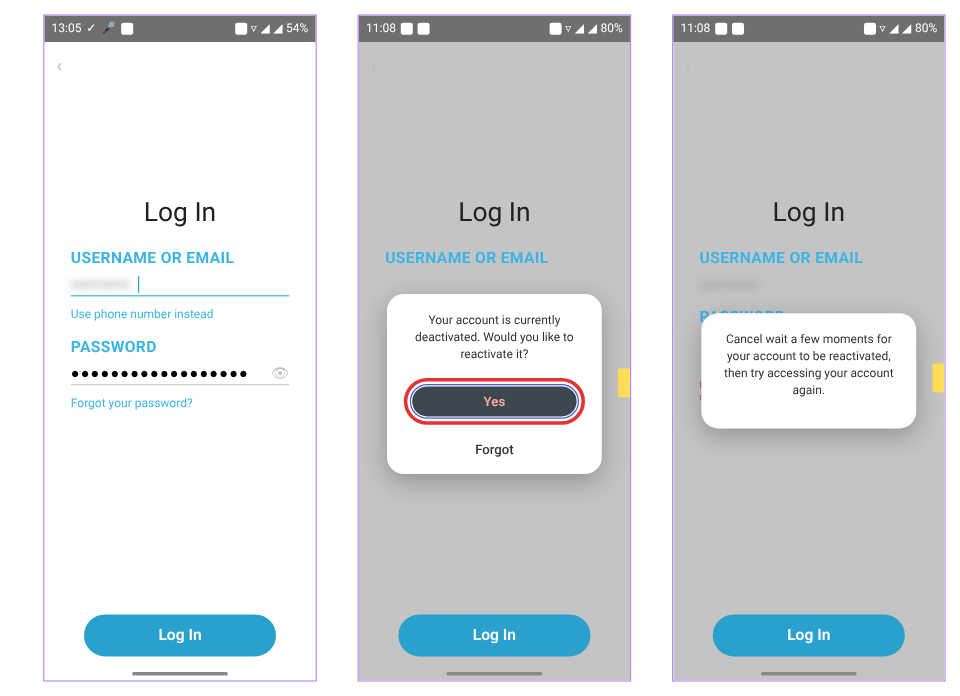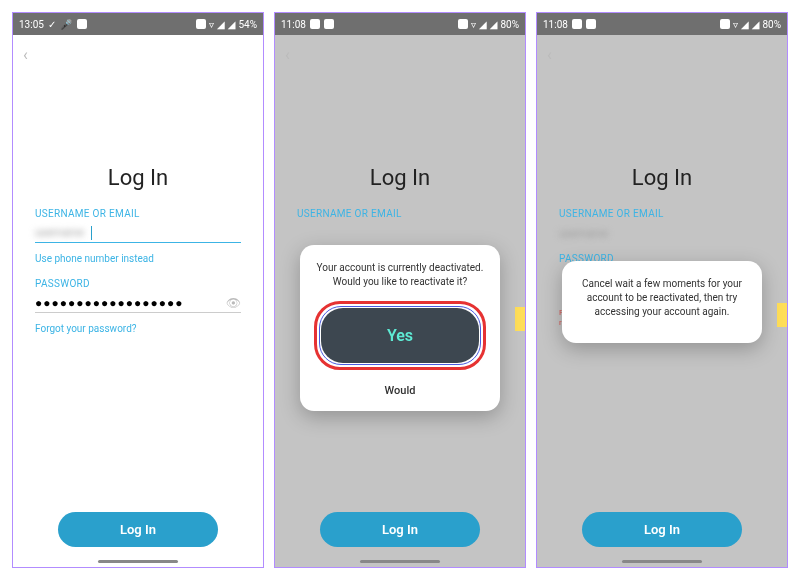--- a/index.html
+++ b/index.html
@@ -1,40 +1,40 @@
 <!DOCTYPE html>
 <html><head>
 <meta charset="utf-8">
 <style>
   * { box-sizing: border-box; margin: 0; padding: 0; font-family: -apple-system, BlinkMacSystemFont, "Segoe UI", Roboto, sans-serif; }
   body { background: #fff; width: 800px; height: 580px; padding: 12px; display: flex; gap: 10px; }
-  .phone { flex: 1; border: 1px solid #b28cff; display: flex; flex-direction: column; background: #fff; position: relative; overflow: hidden; }
+  .phone { flex: 1; border: 1px solid #b28cff; display: flex; flex-direction: column; background: #fff; position: relative; overflow: hidden; margin-left: 24px; }
   .statusbar { height: 22px; background: #6f6f6f; color: #fff; display: flex; align-items: center; padding: 0 6px; font-size: 10px; justify-content: space-between; }
   .statusbar .left { display: flex; align-items: center; gap: 4px; }
   .statusbar .right { display: flex; align-items: center; gap: 3px; }
   .sb-box { width: 10px; height: 10px; background: #fff; border-radius: 2px; display: inline-block; }
   .appbody { flex: 1; position: relative; display: flex; flex-direction: column; }
   .appbody.dim { background: #c4c4c4; }
   .back { position: absolute; top: 10px; left: 10px; color: #bbb; font-size: 16px; }
   .title { text-align: center; font-size: 22px; font-weight: 400; margin-top: 130px; color: #222; }
   .form { padding: 0 22px; margin-top: 18px; }
-  .label { font-size: 10px; color: #3cb4e5; letter-spacing: 0.3px; margin-bottom: 4px; font-weight: 400; }
+  .label { font-size: 13px; color: #3cb4e5; letter-spacing: 0.3px; margin-bottom: 4px; font-weight: 700; }
   .inputline { border-bottom: 1px solid #ccc; height: 20px; position: relative; margin-bottom: 10px; display: flex; align-items: center; }
   .inputline.active { border-bottom: 1px solid #3cb4e5; }
   .blurred-text { filter: blur(3px); color: #999; font-size: 11px; }
   .link { font-size: 10px; color: #3cb4e5; margin-top: 6px; margin-bottom: 14px; display: block; }
   .link.red { color: #d9534f; font-size: 8px; line-height: 1.2; }
   .dots { font-size: 12px; letter-spacing: 1px; color: #000; }
   .eye { position: absolute; right: 0; color: #bbb; font-size: 12px; }
   .forgot { text-align: left; }
   .login-btn { position: absolute; bottom: 20px; left: 50%; transform: translateX(-50%); background: #2aa0cc; color: #fff; border: none; border-radius: 24px; padding: 10px 0; width: 160px; font-size: 13px; font-weight: 600; cursor: pointer; }
   .home-ind { position: absolute; bottom: 4px; left: 50%; transform: translateX(-50%); width: 80px; height: 3px; background: #888; border-radius: 2px; }
-  .dialog { position: absolute; top: 210px; left: 50%; transform: translateX(-50%); width: 200px; background: #fff; border-radius: 14px; padding: 16px 14px 12px; text-align: center; box-shadow: 0 6px 20px rgba(0,0,0,0.25); }
+  .dialog { position: absolute; top: 210px; left: 50%; transform: translateX(-50%); width: 179px; background: #fff; border-radius: 14px; padding: 16px 14px 12px; text-align: center; box-shadow: 0 6px 20px rgba(0,0,0,0.25); }
   .dialog-msg { font-size: 10px; color: #333; line-height: 1.4; margin-bottom: 12px; }
-  .dialog-btn { background: #3d4750; color: #5eead4; border: none; border-radius: 22px; padding: 18px 0; width: 100%; font-size: 16px; font-weight: 600; cursor: pointer; }
+  .dialog-btn { background: #3d4750; color: #fca5a5; border: none; border-radius: 22px; padding: 6px 0; width: 100%; font-size: 11px; font-weight: 600; cursor: pointer; }
   .dialog-cancel { background: transparent; color: #333; border: none; padding: 10px 0 2px; width: 100%; font-size: 11px; font-weight: 500; cursor: pointer; }
   .highlight { border: 3px solid #e63232; border-radius: 26px; padding: 2px; margin-bottom: 4px; }
   .highlight-inner { border: 1px solid #4a5be0; border-radius: 22px; padding: 1px; }
   .yellow-tab { position: absolute; right: 0; background: #ffde59; width: 10px; height: 24px; }
   .cursor-line { position: absolute; right: 0; width: 1px; height: 14px; background: #2aa0cc; }
 </style>
 </head>
 <body>
 
 <div class="phone">
@@ -99,21 +99,21 @@
       <div class="label">USERNAME OR EMAIL</div>
     </div>
     <div class="yellow-tab" style="top:272px"></div>
     <div class="dialog">
       <div class="dialog-msg">Your account is currently deactivated. Would you like to reactivate it?</div>
       <div class="highlight">
         <div class="highlight-inner">
           <button class="dialog-btn">Yes</button>
         </div>
       </div>
-      <button class="dialog-cancel">Would</button>
+      <button class="dialog-cancel">Forgot</button>
     </div>
     <button class="login-btn">Log In</button>
     <div class="home-ind"></div>
   </div>
 </div>
 
 <div class="phone">
   <div class="statusbar">
     <div class="left">
       <span>11:08</span>

